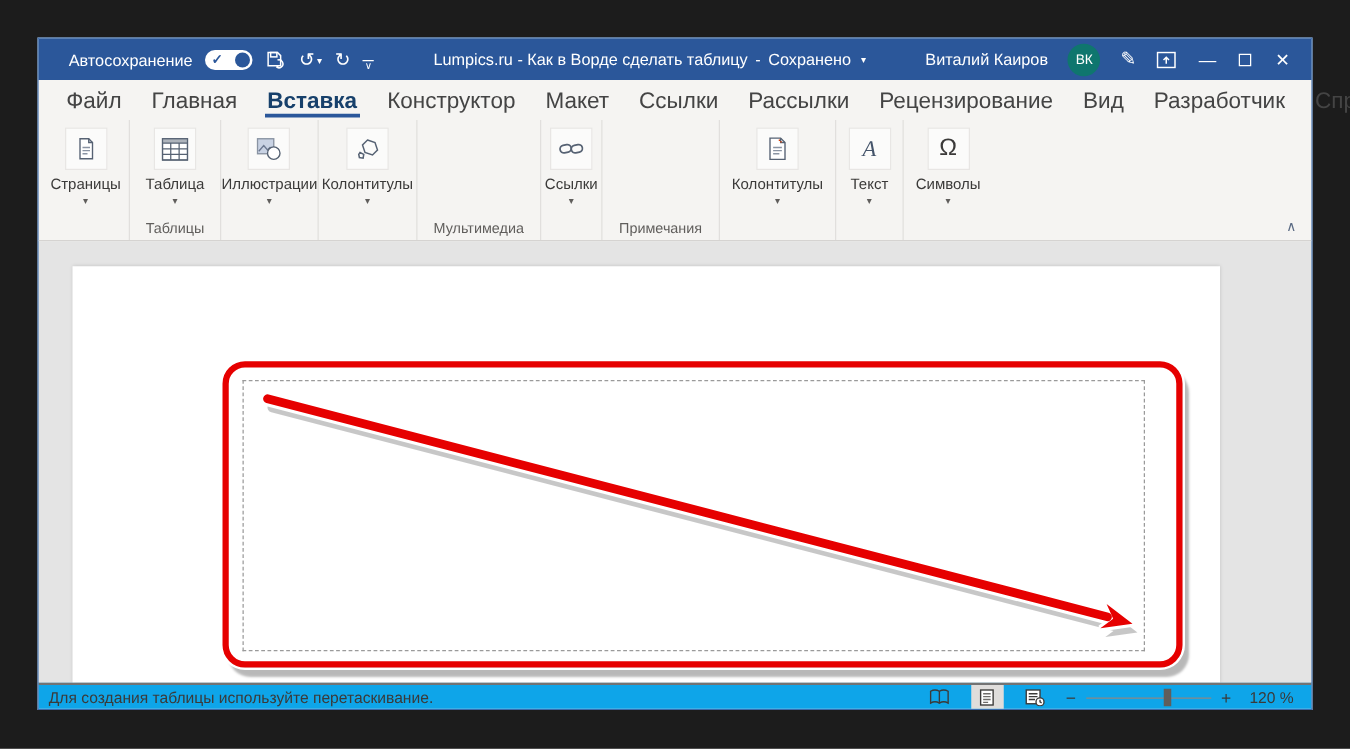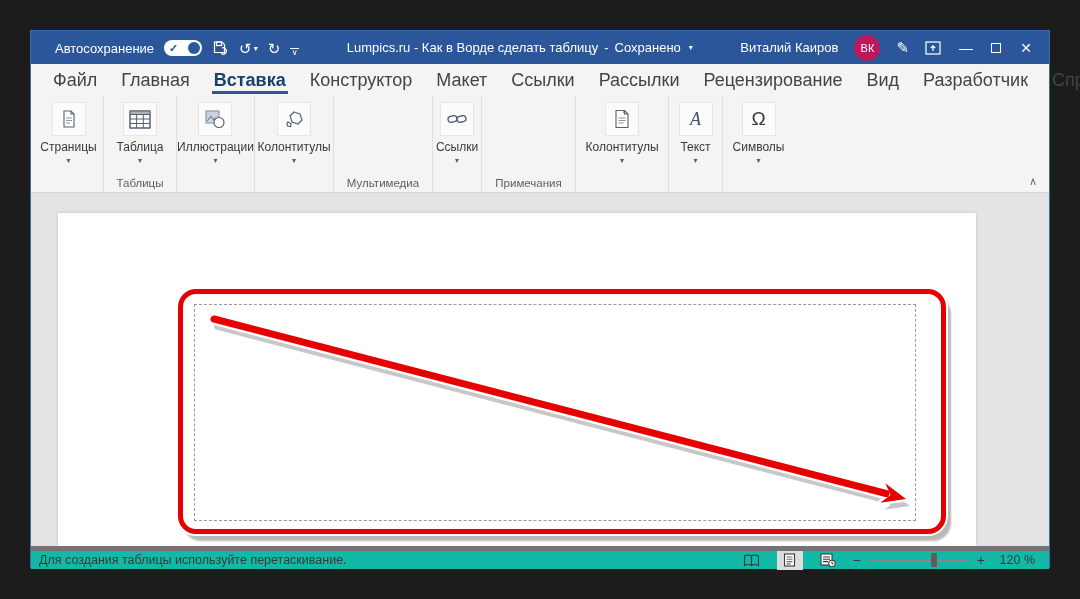--- a/index.html
+++ b/index.html
@@ -36,21 +36,21 @@
   .mini-arrow { font-size:8px; margin-left:2px; }
   .qat-more { display:inline-flex; flex-direction:column; align-items:center; cursor:pointer; }
   .qat-more .bar { width:9px; border-top:1.5px solid #fff; margin-bottom:1px; }
   .qat-more .chev { font-size:8px; line-height:6px; }
   .tb-title {
     flex:1; text-align:center; white-space:nowrap; overflow:hidden;
     font-size:13px; display:flex; justify-content:center; align-items:center; gap:6px;
   }
   .tb-right { display:flex; align-items:center; gap:16px; padding-right:14px; white-space:nowrap; }
   .avatar {
-    width:26px; height:26px; border-radius:50%; background:#be185d;
+    width:26px; height:26px; border-radius:50%; background:#0f766e;
     color:#fff; font-size:11px; display:flex; align-items:center; justify-content:center;
   }
   .win-ctrl { font-size:14px; cursor:pointer; width:18px; text-align:center; }
   .maximize-box { width:10px; height:10px; border:1.4px solid #fff; display:inline-block; cursor:pointer; }
 
   
   .tabrow {
     height:32px; background:#f5f4f2; display:flex; align-items:center;
     padding-left:10px; flex:0 0 auto; font-size:18px; color:#444;
   }
@@ -110,21 +110,21 @@
   }
   .highlight-rect {
     position:absolute; left:147px; top:96px; width:768px; height:245px;
     border:5px solid #e60000; border-radius:18px;
     box-shadow:0 0 0 2px #ffffff, 5px 7px 2px rgba(0,0,0,0.28);
   }
   .arrow-svg { position:absolute; left:0; top:0; pointer-events:none; }
 
   
   .statusbar {
-    height:23px; background:#14b8a6; border-top:5px solid #737373;
+    height:23px; background:#0ea5e9; border-top:2px solid #737373;
     display:flex; align-items:center; font-size:12.5px; color:#3b3a39; flex:1;
   }
   .sb-hint { padding-left:8px; white-space:nowrap; }
   .sb-spacer { flex:1; }
   .sb-right { display:flex; align-items:center; gap:12px; padding-right:14px; }
   .sb-viewbtn { display:flex; align-items:center; justify-content:center; width:26px; height:19px; cursor:pointer; }
   .sb-viewbtn.selected { background:#dfdddb; }
   .zoom-ctrl { display:flex; align-items:center; gap:8px; }
   .zoom-track { position:relative; width:100px; height:14px; cursor:pointer; }
   .zoom-track .line { position:absolute; left:0; right:0; top:7px; border-top:1px solid #8a8886; }

